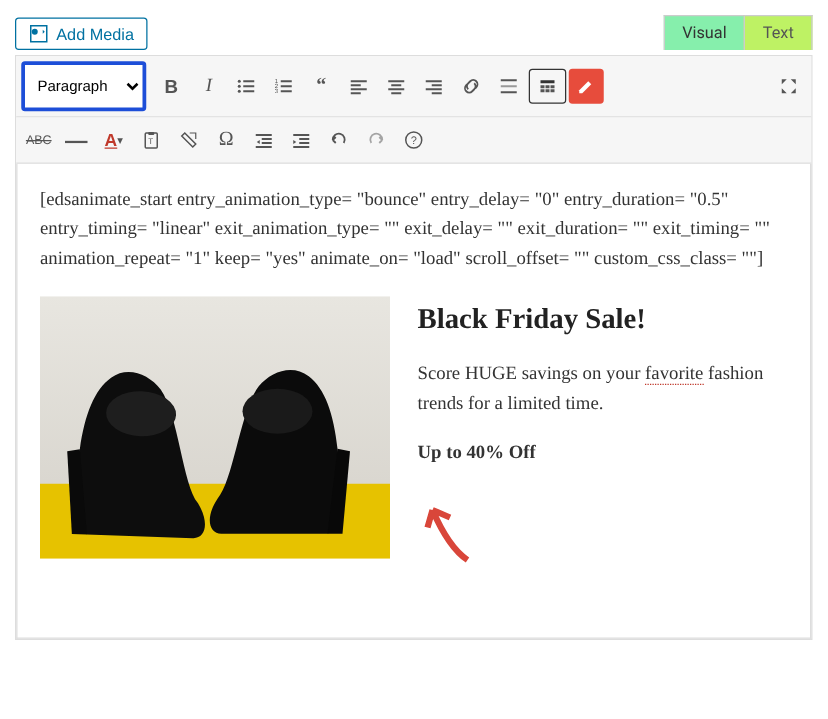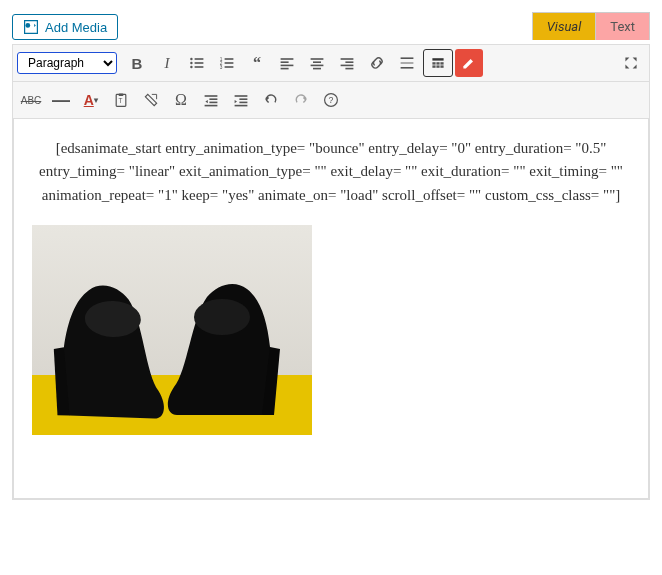--- a/index.html
+++ b/index.html
@@ -26,45 +26,45 @@
     padding: 4px 10px;
     background: #fff;
     color: #0071a1;
     font-size: 13px;
     cursor: pointer;
   }
   .add-media-btn svg { fill: #0071a1; }
   .tabs { display: flex; }
   .tab {
     padding: 6px 14px;
-    background: #fca5a5;
+    background: #bef264;
     border: 1px solid #ccc;
     border-bottom: none;
     font-size: 13px;
     color: #555;
     cursor: pointer;
     margin-left: -1px;
   }
-  .tab.active { background: #eab308; color: #333; font-style: italic; }
+  .tab.active { background: #86efac; color: #333; }
   .toolbar-wrap { border: 1px solid #ddd; }
   .toolbar {
     display: flex;
     align-items: center;
     flex-wrap: wrap;
     background: #f6f6f6;
     border-bottom: 1px solid #ddd;
     padding: 4px;
     gap: 2px;
   }
   .toolbar:last-of-type { border-bottom: 1px solid #ddd; }
   .format-select {
     width: 100px;
-    height: 22px;
+    height: 40px;
     font-size: 12px;
-    border: 1px solid #1d4ed8;
+    border: 3px solid #1d4ed8;
     border-radius: 3px;
     background: #fff;
     padding: 0 6px;
     margin-right: 4px;
   }
   .tbtn {
     width: 28px;
     height: 28px;
     display: inline-flex;
     align-items: center;
@@ -86,21 +86,21 @@
   .content-area {
     padding: 18px;
     font-family: Georgia, serif;
     color: #333;
     min-height: 380px;
     font-size: 15px;
     line-height: 1.55;
     border: 1px solid #ddd;
     border-top: none;
   }
-  .shortcode-block { margin-bottom: 10px; text-align: center; }
+  .shortcode-block { margin-bottom: 10px; }
   .two-col { display: flex; gap: 22px; align-items: flex-start; margin: 18px 0; }
   .img-box {
     width: 280px;
     height: 210px;
     background: #fff;
     position: relative;
     overflow: hidden;
   }
   .img-bg-top { position:absolute; top:0; left:0; right:0; bottom:52px; background: linear-gradient(180deg,#e8e6e0 0%, #d9d6cf 100%); }
   .img-bg-bot { position:absolute; left:0; right:0; bottom:0; height:60px; background:#e6c200; }
@@ -320,17 +320,29 @@
             </svg>
       </div>
       <div class="shoe right">
         <svg viewBox="0 0 120 150">
               <path d="M15 148 C 5 148, 2 135, 12 120 C 25 105, 30 50, 45 30 C 55 18, 72 12, 85 22 C 98 32, 105 52, 108 80 C 111 108, 115 140, 100 148 Z" fill="#0b0b0b"></path>
               <path d="M100 148 L108 80 L118 82 L112 148 Z" fill="#080808"></path>
               <ellipse cx="60" cy="50" rx="28" ry="18" fill="#1a1a1a"></ellipse>
             </svg>
       </div>
     </div>
+    <div class="col-text">
+      <h2 class="sale-title">Black Friday Sale!</h2>
+      <p class="sale-body">
+        <span>Score HUGE savings on your </span><span class="dotted">favorite</span><span> fashion trends for a limited time.</span>
+      </p>
+      <p class="discount">Up to 40% Off</p>
+      <div class="arrow">
+        <svg width="50" height="55" viewBox="0 0 50 55">
+              <path d="M40 50 Q 25 40 12 10 M12 10 L8 24 M12 10 L26 16"></path>
+            </svg>
+      </div>
+    </div>
   </div>
 
 </div>
 
 </div>
 
 </body></html>

